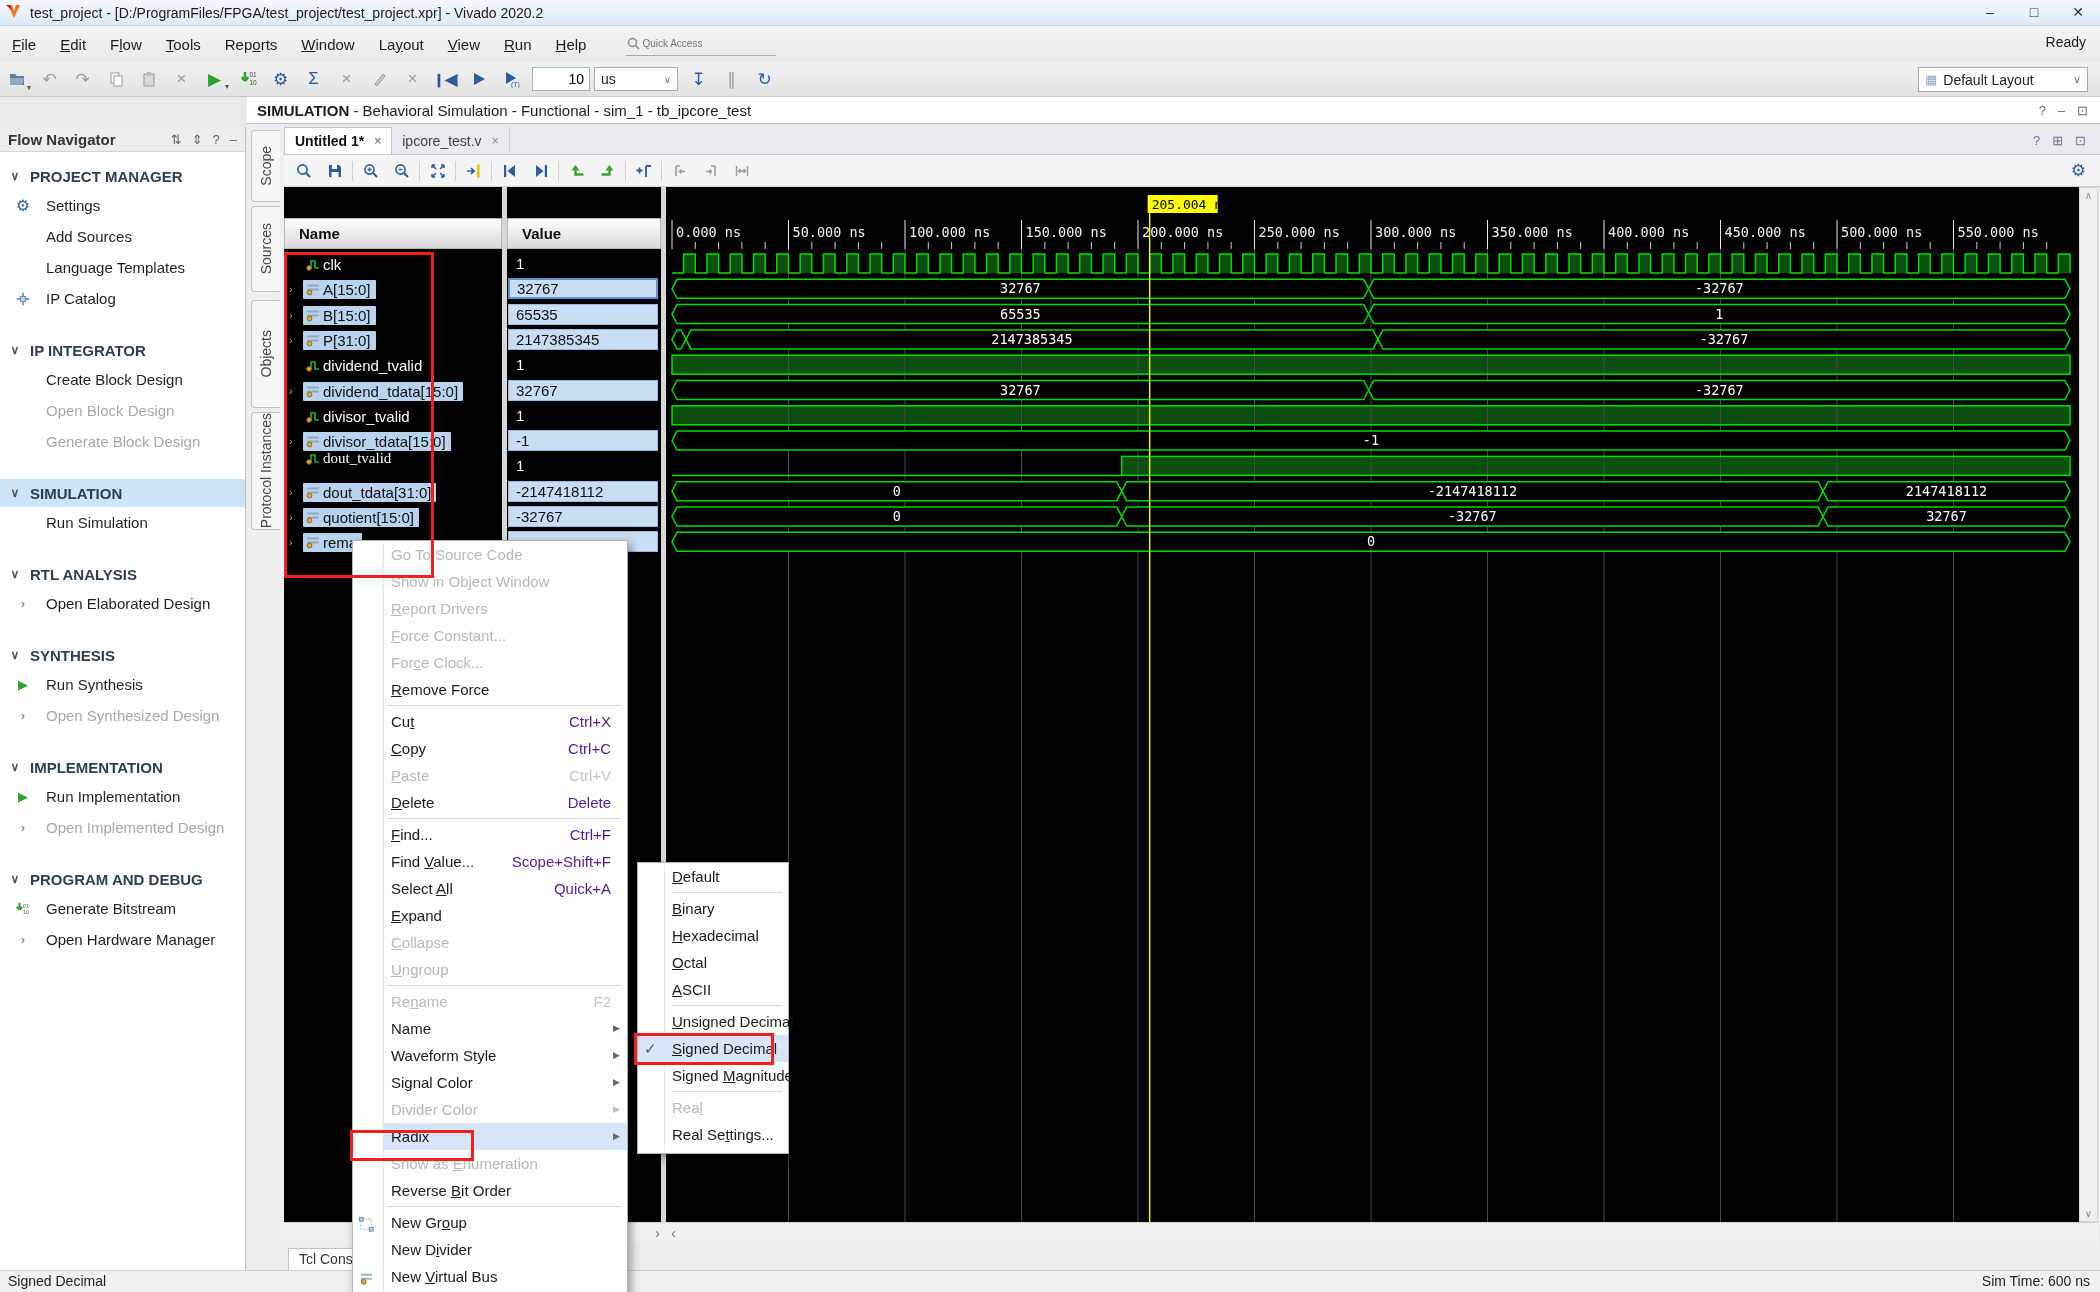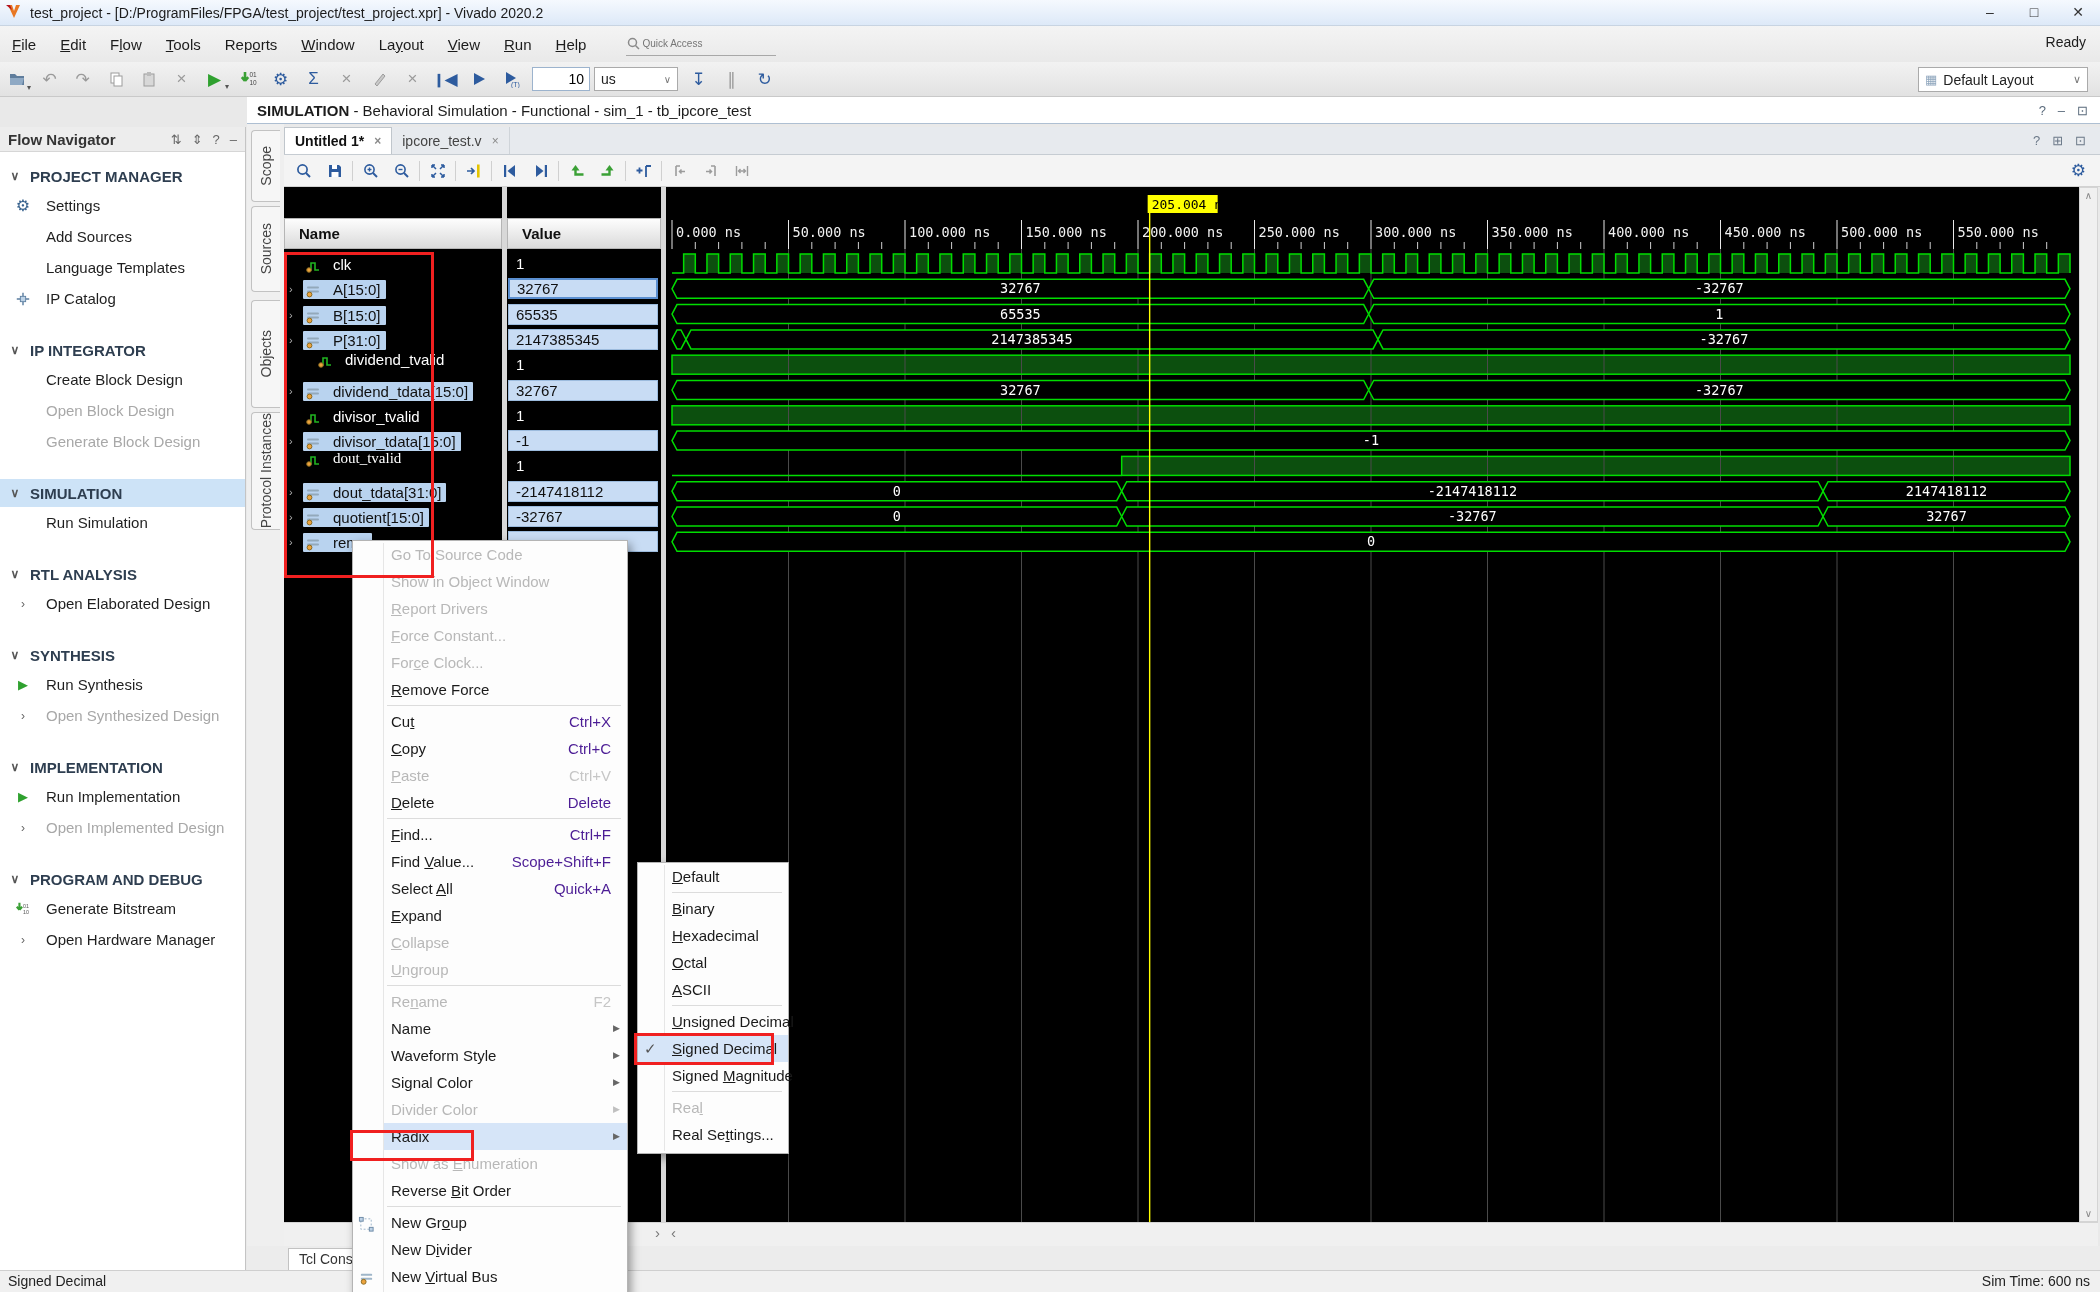--- a/index.html
+++ b/index.html
@@ -71,21 +71,21 @@
   .wtb-ic { width:31px; height:26px; display:inline-flex; align-items:center; justify-content:center; }
   .wtb-sep { width:1px; height:20px; background:#d0d0d0; margin:0 2px; }
   .wavetb .gear-right { position:absolute; right:14px; color:#2d5b9e; font-size:17px; }
   
   .waveblack { position:absolute; background:#000; }
   .colhdr { position:absolute; top:218px; height:31px; background:linear-gradient(#fdfdfd,#dadada);
             border:1px solid #b5b5b5; font-size:15px; font-weight:bold; color:#111; display:flex; align-items:center; padding-left:14px; }
   .panel-div { position:absolute; top:187px; height:1035px; background:#d8d8d8; }
   .sig-row { position:absolute; left:0; height:22px; display:flex; align-items:center; font-size:15px; color:#fff; white-space:nowrap; }
   .sig-exp { width:14px; margin-left:5px; color:#b0b0b0; font-size:11px; }
-  .sig-chip { display:inline-flex; align-items:flex-end; gap:12px; padding:1px 5px 1px 2px; border-radius:1px; }
+  .sig-chip { display:inline-flex; align-items:center; gap:2px; padding:1px 5px 1px 2px; border-radius:1px; }
   .sig-chip.sel { background:#b9d3ef; color:#101010; }
   .val-row { position:absolute; left:0; right:0; height:22px; font-size:15px; color:#fff; }
   .val-plain { padding-left:9px; line-height:22px; }
   .val-box { position:absolute; left:1px; right:3px; top:0; bottom:1px; background:#c8dcf4; border:1px solid #9cbbdd;
              color:#101010; line-height:20px; padding-left:7px; }
   .val-box.focus { border:2px solid #5b8fd0; line-height:18px; }
   
   .vscroll { position:absolute; left:2079px; top:187px; width:19px; height:1035px; background:#f0f0f0; border:1px solid #d4d4d4;
              color:#888; font-size:10px; text-align:center; }
   .vscroll .up { position:absolute; top:2px; left:0; right:0; }
@@ -529,21 +529,21 @@
           <span style="display: inline-flex; align-items: center;">
             <svg width="16" height="14" viewBox="0 0 16 14">
               <rect x="2" y="2.5" width="12" height="2" rx="1" fill="#93a9bb"></rect>
               <rect x="2" y="6.5" width="12" height="2" rx="1" fill="#93a9bb"></rect>
               <circle cx="4.5" cy="10.5" r="2.4" fill="#eda33c" stroke="#8a6a20"></circle>
             </svg>
           </span>
           <span>P[31:0]</span>
         </span>
       </div>
-      <div class="sig-row" style="top: 161px; padding-left: 12px;">
+      <div class="sig-row" style="top: 167px;">
         <span class="sig-exp"></span>
         <span class="sig-chip">
           <span style="display: inline-flex; align-items: center;">
             <svg width="16" height="14" viewBox="0 0 16 14">
               <path d="M2,11 h4 v-7 h4 v7 h4" stroke="#21b421" stroke-width="1.6" fill="none"></path>
               <circle cx="4" cy="11" r="2.3" fill="#eda33c" stroke="#8a6a20"></circle>
             </svg>
           </span>
           <span>dividend_tvalid</span>
         </span>

